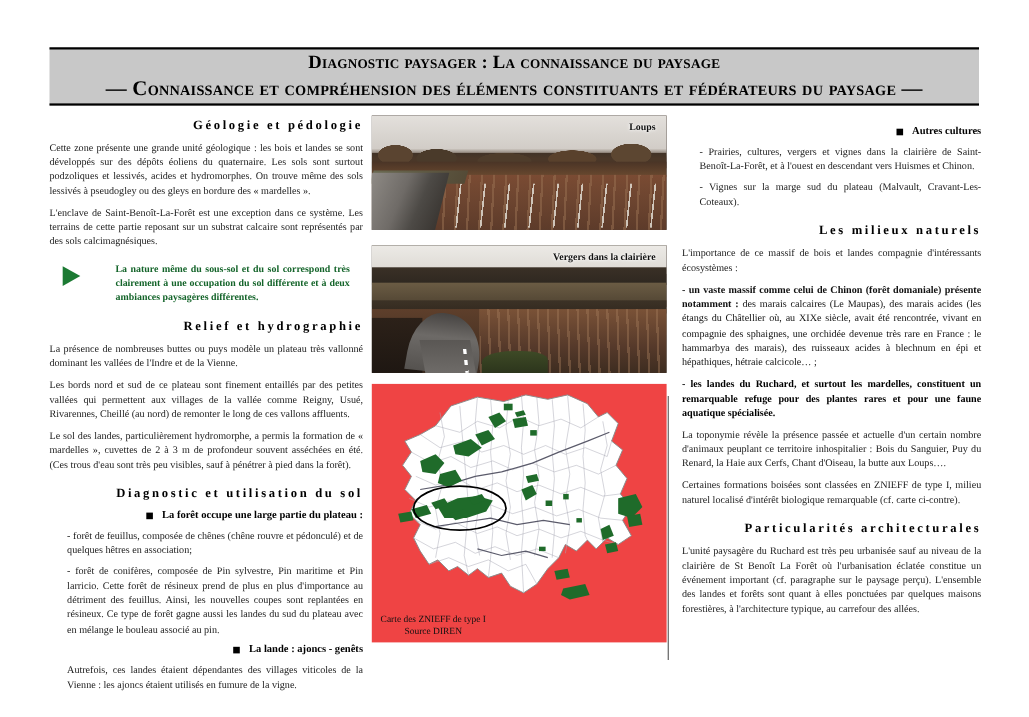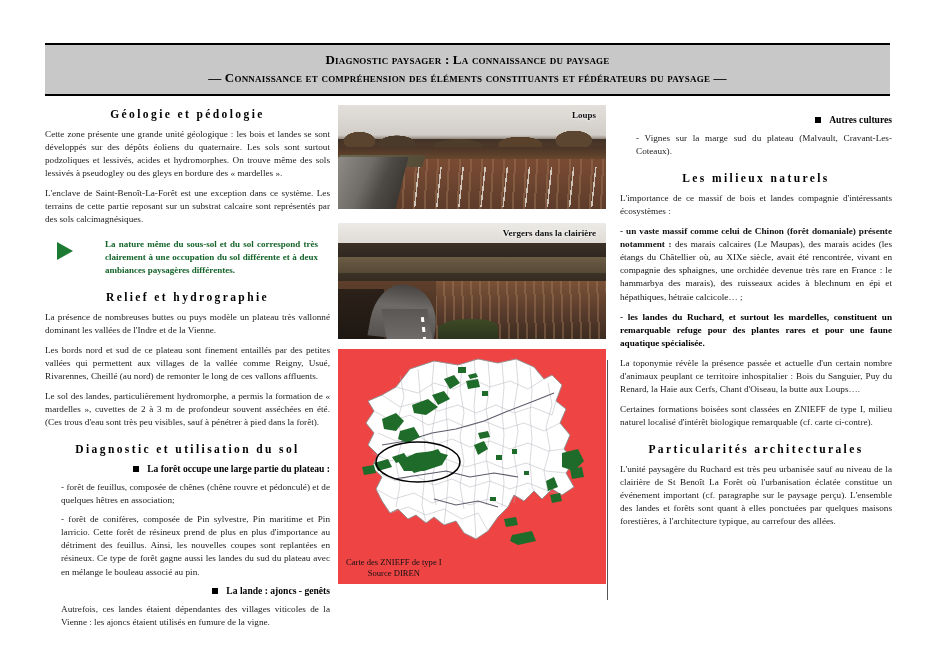--- a/index.html
+++ b/index.html
@@ -40,22 +40,22 @@
   }
   .banner-line1, .banner-line2 {
     font-family: "Liberation Serif", "DejaVu Serif", serif;
     font-weight: bold;
     font-variant: small-caps;
     text-align: center;
     color: #000000;
     line-height: 1.15;
     letter-spacing: 0.2px;
   }
-  .banner-line1 { font-size: 13px; margin-bottom: 3px; }
-  .banner-line2 { font-size: 13px; }
+  .banner-line1 { font-size: 17px; margin-bottom: 3px; }
+  .banner-line2 { font-size: 19px; }
 
   
   .col-left {
     position: absolute;
     left: 45px;
     top: 108px;
     width: 285px;
   }
   .col-right {
     position: absolute;
@@ -67,21 +67,21 @@
     position: absolute;
     left: 338px;
     top: 105px;
     width: 268px;
   }
 
   h2.section-title {
     font-family: "Liberation Serif", "DejaVu Serif", serif;
     font-size: 11.5px;
     font-weight: bold;
-    text-align: center;
+    text-align: right;
     letter-spacing: 2.4px;
     margin: 0 0 8px 0;
     padding: 0;
     color: #000000;
   }
   h2.section-title.spaced-top { margin-top: 14px; }
 
   p.body {
     font-size: 9.2px;
     line-height: 1.42;
@@ -476,20 +476,21 @@
 
   <div class="vrule"></div>
 
   <div class="col-right">
 
     <div class="bullet-head">
       <span class="sq"></span>
       <span class="bh-text">Autres cultures</span>
     </div>
     <div class="sub-para">
+      <p class="body">- Prairies, cultures, vergers et vignes dans la clairière de Saint-Benoît-La-Forêt, et à l'ouest en descendant vers Huismes et Chinon.</p>
       <p class="body">- Vignes sur la marge sud du plateau (Malvault, Cravant-Les-Coteaux).</p>
     </div>
 
     <h2 class="section-title spaced-top">Les milieux naturels</h2>
     <p class="body">L'importance de ce massif de bois et landes compagnie d'intéressants écosystèmes :</p>
     <p class="lead-bold"><b>- un vaste massif comme celui de Chinon (forêt domaniale) présente notamment :</b><span> des marais calcaires (Le Maupas), des marais acides (les étangs du Châtellier où, au XIXe siècle, avait été rencontrée, vivant en compagnie des sphaignes, une orchidée devenue très rare en France : le hammarbya des marais), des ruisseaux acides à blechnum en épi et hépathiques, hétraie calcicole… ;</span></p>
     <p class="all-bold">- les landes du Ruchard, et surtout les mardelles, constituent un remarquable refuge pour des plantes rares et pour une faune aquatique spécialisée.</p>
     <p class="body">La toponymie révèle la présence passée et actuelle d'un certain nombre d'animaux peuplant ce territoire inhospitalier : Bois du Sanguier, Puy du Renard, la Haie aux Cerfs, Chant d'Oiseau, la butte aux Loups….</p>
     <p class="body">Certaines formations boisées sont classées en ZNIEFF de type I, milieu naturel localisé d'intérêt biologique remarquable (cf. carte ci-contre).</p>
 

